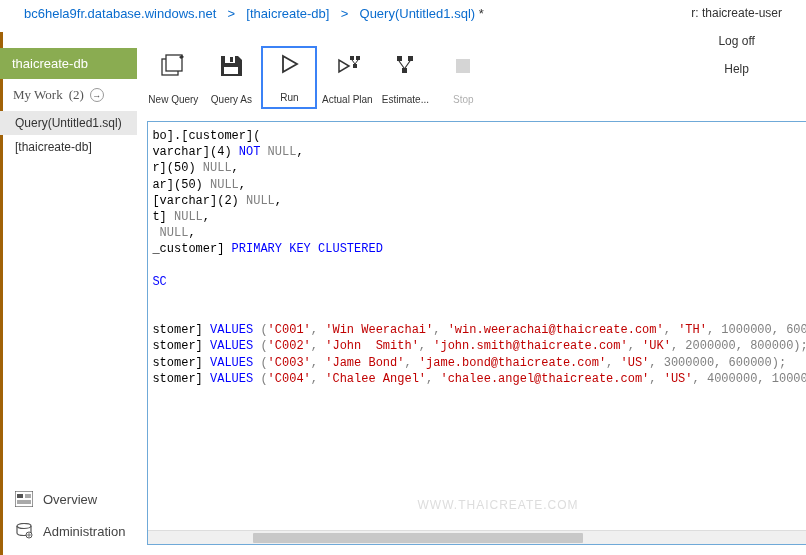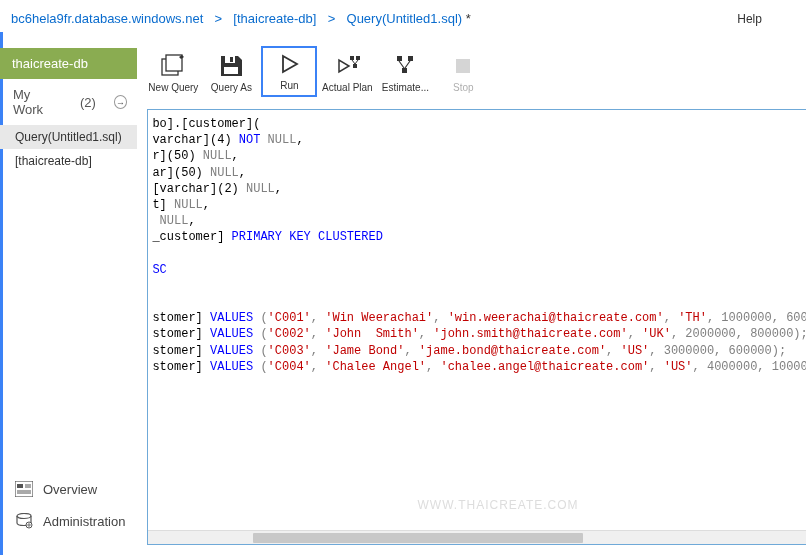--- a/index.html
+++ b/index.html
@@ -1,37 +1,37 @@
 <!DOCTYPE html>
 <html><head>
 <meta charset="utf-8">
 <style>
 * { margin: 0; padding: 0; box-sizing: border-box; }
 body { font-family: 'Segoe UI', Tahoma, sans-serif; font-size: 12px; background: #fff; width: 806px; height: 555px; overflow: hidden; position: relative; }
-.header { display: flex; justify-content: space-between; align-items: flex-end; padding: 6px 11px; height: 32px; }
+.header { display: flex; justify-content: space-between; align-items: flex-start; padding: 6px 24px; height: 32px; }
 .breadcrumb { font-size: 13px; color: #333; }
 .breadcrumb a { color: #0a6cce; text-decoration: none; }
 .breadcrumb .sep { color: #0a6cce; margin: 0 4px; }
 .breadcrumb .star { color: #333; }
 .header-right { display: flex; gap: 14px; align-items: center; color: #333; font-size: 12px; flex-direction: column; }
 .header-right span { cursor: pointer; }
 .main { display: flex; height: 523px; }
-.sidebar { width: 207px; background: #fff; display: flex; flex-direction: column; border-left: 3px solid #3b82f6; }
+.sidebar { width: 207px; background: #fff; display: flex; flex-direction: column; border-left: 3px solid #a16207; }
 .db-header { background: #8aac51; color: #fff; padding: 8px 12px; font-size: 13px; margin-left: -3px; margin-top: 16px; }
-.my-work { padding: 8px 10px; font-size: 13px; color: #555; display: flex; align-items: center; gap: 18px; }
+.my-work { padding: 8px 10px; font-size: 13px; color: #555; display: flex; align-items: center; gap: 6px; font-family: Liberation Serif, serif; }
 .my-work .arrow { display: inline-flex; border: 1px solid #999; border-radius: 50%; width: 14px; height: 14px; align-items: center; justify-content: center; font-size: 9px; }
 .work-items { }
 .work-item { padding: 5px 12px; font-size: 12px; color: #333; cursor: pointer; border-left: 3px solid transparent; margin-left: -3px; }
 .work-item.active { background: #e8e8e8; }
-.side-nav { margin-top: auto; padding-bottom: 18px; }
+.side-nav { margin-top: auto; padding-bottom: 8px; }
 .side-nav-item { display: flex; align-items: center; gap: 10px; padding: 8px 12px; font-size: 13px; color: #444; cursor: pointer; }
 .side-nav-item svg { width: 18px; height: 16px; }
 .content { flex: 1; display: flex; flex-direction: column; padding: 8px 8px 8px 4px; }
 .toolbar { display: flex; gap: 2px; padding: 6px 4px 10px 4px; align-items: flex-end; }
-.tool-btn { display: flex; flex-direction: column; align-items: center; width: 56px; cursor: pointer; padding: 4px 2px; font-size: 10px; color: #333; gap: 4px; }
+.tool-btn { display: flex; flex-direction: column; align-items: center; width: 56px; cursor: pointer; padding: 4px 2px; font-size: 10px; color: #333; gap: 16px; }
 .tool-btn.highlighted { border: 2px solid #3b82f6; }
 .tool-btn.disabled { opacity: 0.4; }
 .tool-btn svg { width: 28px; height: 24px; }
 .editor-wrap { flex: 1; border: 1px solid #6fa9d8; margin: 2px 2px 2px 6px; position: relative; overflow: hidden; }
 .editor { font-family: 'Consolas', 'Courier New', monospace; font-size: 12px; line-height: 1.35; padding: 6px 4px; white-space: pre; overflow: hidden; height: calc(100% - 14px); color: #000; }
 .kw-blue { color: #0000ff; }
 .kw-gray { color: #808080; }
 .str-red { color: #c00000; }
 .hscroll { position: absolute; bottom: 0; left: 0; right: 0; height: 14px; background: #f0f0f0; border-top: 1px solid #ddd; }
 .hscroll-thumb { position: absolute; left: 105px; width: 330px; height: 10px; top: 2px; background: #c8c8c8; border-radius: 1px; }

